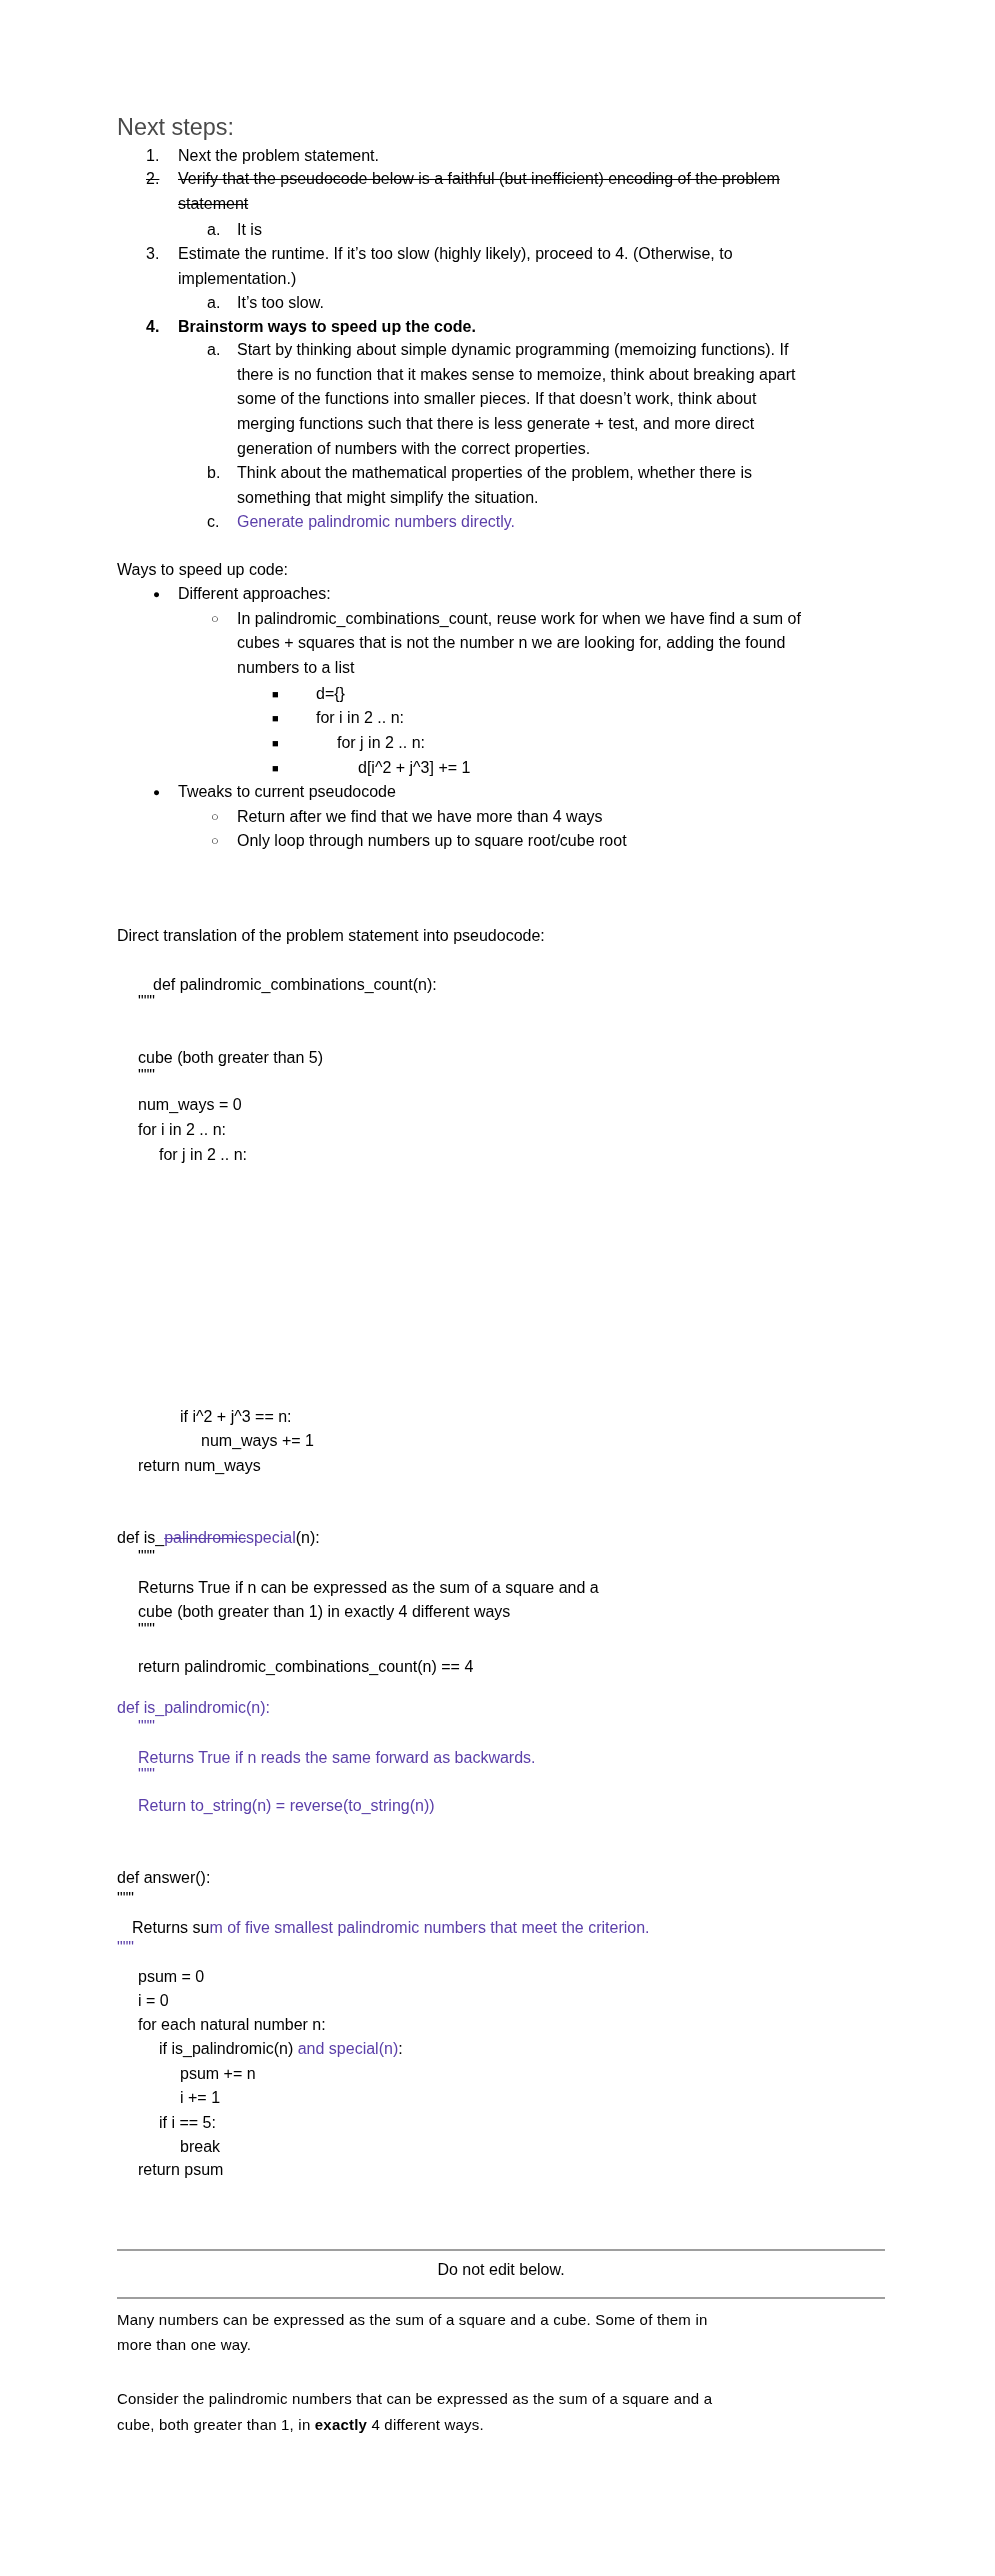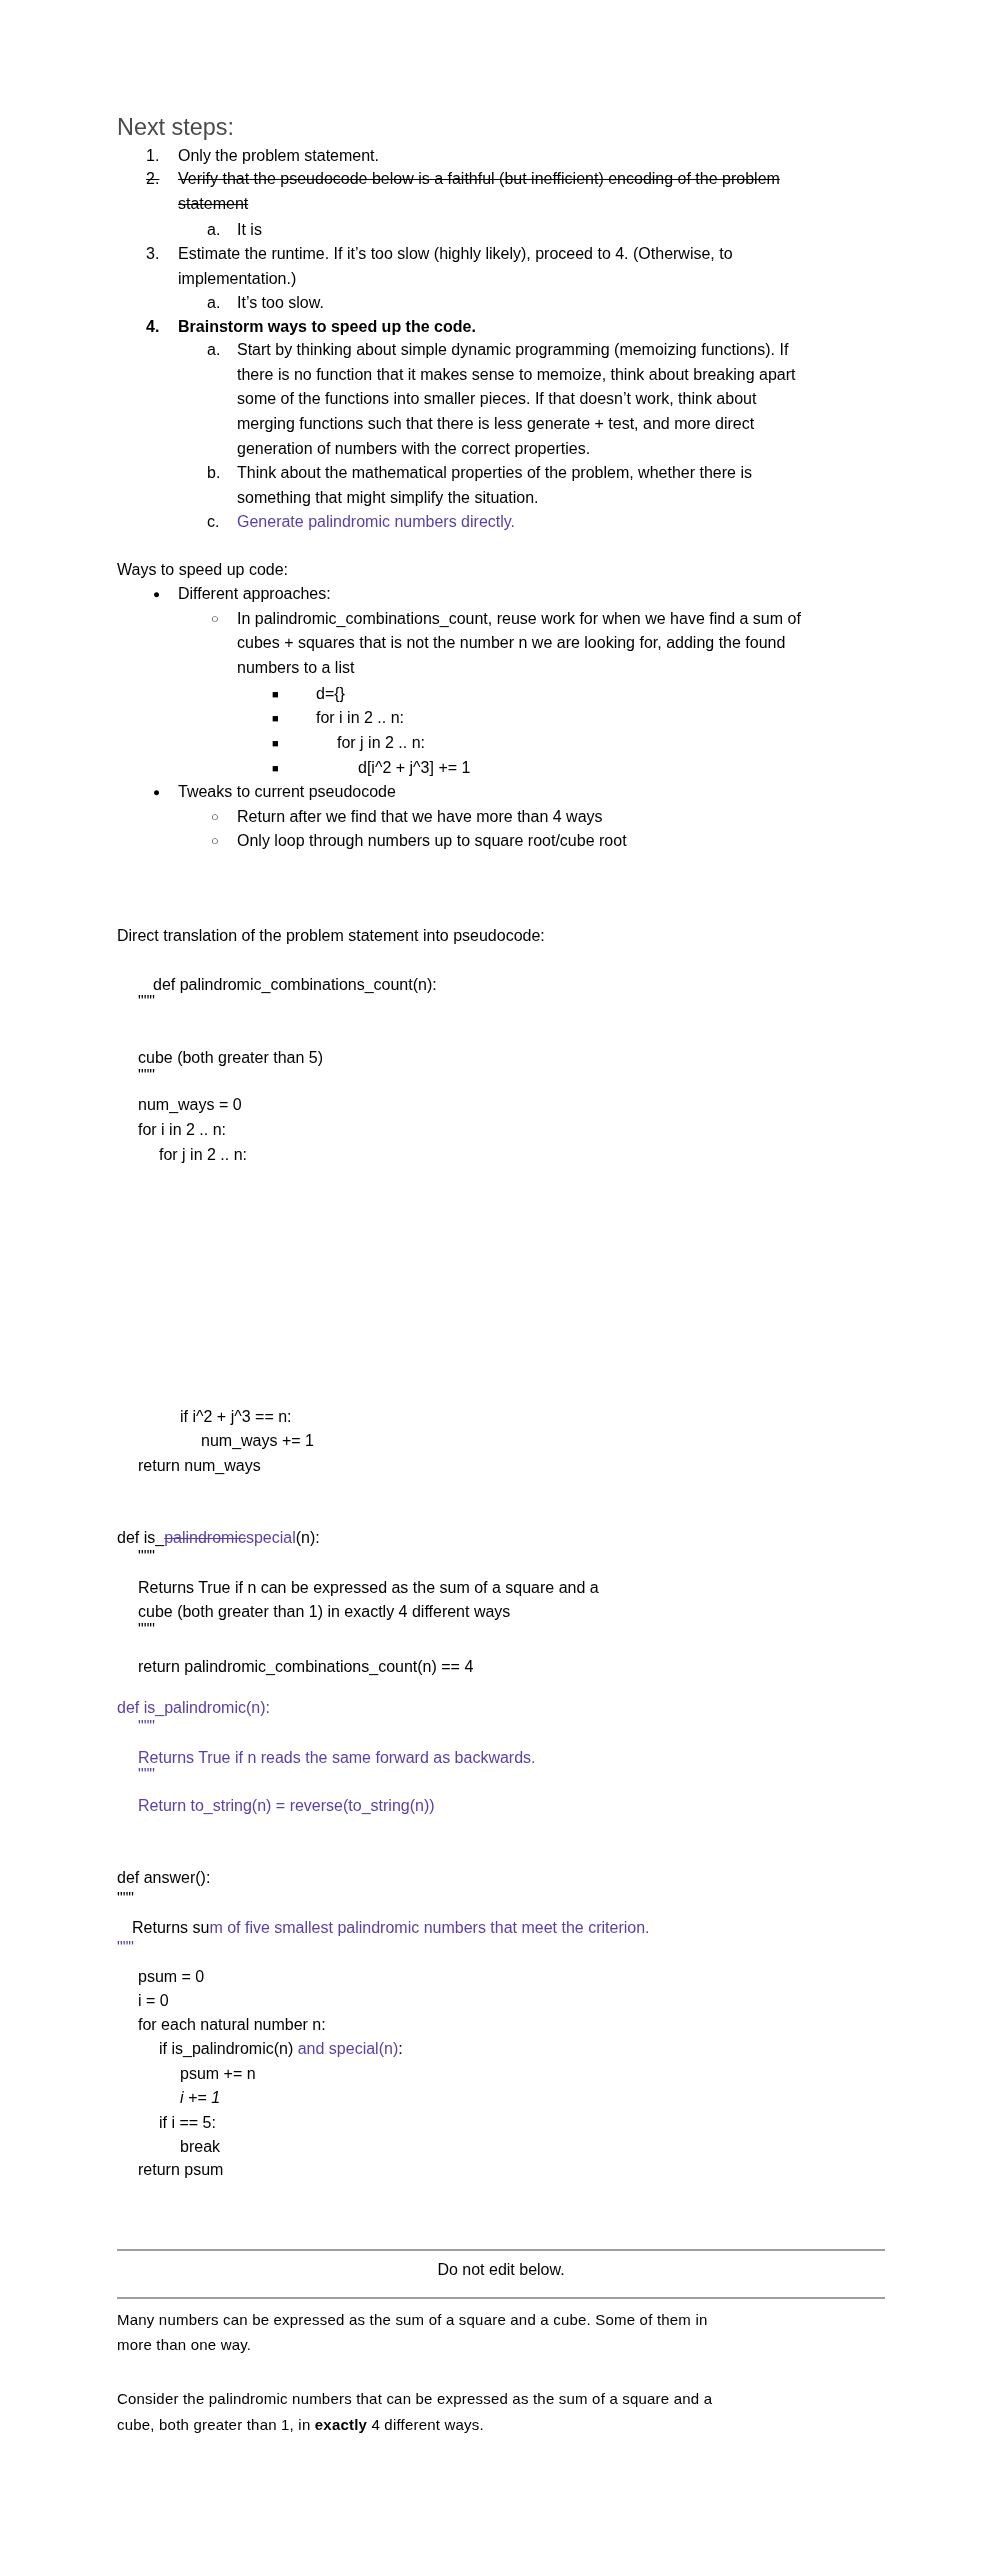--- a/index.html
+++ b/index.html
@@ -18,21 +18,21 @@
   .purple{color:var(--purple,#5b3fa9);}
   .strike{text-decoration:line-through;}
   .bold{font-weight:700;}
 </style>
 </head>
 <body>
 
 <div id="doc">
     <div class="blk h1" style="left: 117px; top: 113px;"><span>Next steps:</span></div>
     <div class="blk" style="left: 146px; top: 146px;"><span>1.</span></div>
-    <div class="blk" style="left: 178px; top: 146px;"><span>Only the problem statement.</span></div>
+    <div class="blk" style="left: 178px; top: 146px;"><span>Next the problem statement.</span></div>
     <div class="blk" style="left: 146px; top: 169px;"><span class="strike">2.</span></div>
     <div class="blk" style="left: 178px; top: 169px;"><span class="strike">Verify that the pseudocode below is a faithful (but inefficient) encoding of the problem</span></div>
     <div class="blk" style="left: 178px; top: 194px;"><span class="strike">statement</span></div>
     <div class="blk" style="left: 207px; top: 220px;"><span>a.</span></div>
     <div class="blk" style="left: 237px; top: 220px;"><span>It is</span></div>
     <div class="blk" style="left: 146px; top: 244px;"><span>3.</span></div>
     <div class="blk" style="left: 178px; top: 244px;"><span>Estimate the runtime. If it’s too slow (highly likely), proceed to 4. (Otherwise, to</span></div>
     <div class="blk" style="left: 178px; top: 269px;"><span>implementation.)</span></div>
     <div class="blk" style="left: 207px; top: 293px;"><span>a.</span></div>
     <div class="blk" style="left: 237px; top: 293px;"><span>It’s too slow.</span></div>
@@ -94,21 +94,21 @@
     <div class="blk" style="left: 138px; top: 1796px;"><span class="purple">Return to_string(n) = reverse(to_string(n))</span></div>
     <div class="blk" style="left: 117px; top: 1868px;"><span>def answer():</span></div>
     <div class="blk" style="left: 117px; top: 1889px;"><span>"""</span></div>
     <div class="blk" style="left: 117px; top: 1918px; margin-left: 15px;"><span>Returns su</span><span class="purple">m of five smallest palindromic numbers that meet the criterion.</span></div>
     <div class="blk" style="left: 117px; top: 1938px;"><span class="purple">"""</span></div>
     <div class="blk" style="left: 138px; top: 1967px;"><span>psum = 0</span></div>
     <div class="blk" style="left: 138px; top: 1991px;"><span>i = 0</span></div>
     <div class="blk" style="left: 138px; top: 2015px;"><span>for each natural number n:</span></div>
     <div class="blk" style="left: 159px; top: 2039px;"><span>if is_palindromic(n)</span><span class="purple"> and special(n)</span><span>:</span></div>
     <div class="blk" style="left: 180px; top: 2064px;"><span>psum += n</span></div>
-    <div class="blk" style="left: 180px; top: 2088px; font-style: italic;"><span>i += 1</span></div>
+    <div class="blk" style="left: 180px; top: 2088px;"><span>i += 1</span></div>
     <div class="blk" style="left: 159px; top: 2113px;"><span>if i == 5:</span></div>
     <div class="blk" style="left: 180px; top: 2137px;"><span>break</span></div>
     <div class="blk" style="left: 138px; top: 2160px;"><span>return psum</span></div>
     <div class="hrline" style="left: 117px; top: 2249px; width: 768px;"></div>
     <div class="blk centered" style="left: 501px; top: 2260px;"><span>Do not edit below.</span></div>
     <div class="hrline" style="left: 117px; top: 2297px; width: 768px;"></div>
     <div class="blk big" style="left: 117px; top: 2308px;"><span>Many numbers can be expressed as the sum of a square and a cube. Some of them in</span></div>
     <div class="blk big" style="left: 117px; top: 2333px; text-align: right;"><span>more than one way.</span></div>
     <div class="blk big" style="left: 117px; top: 2387px;"><span>Consider the palindromic numbers that can be expressed as the sum of a square and a</span></div>
     <div class="blk big" style="left: 117px; top: 2413px;"><span>cube, both greater than 1, in </span><span class="bold">exactly</span><span> 4 different ways.</span></div>

